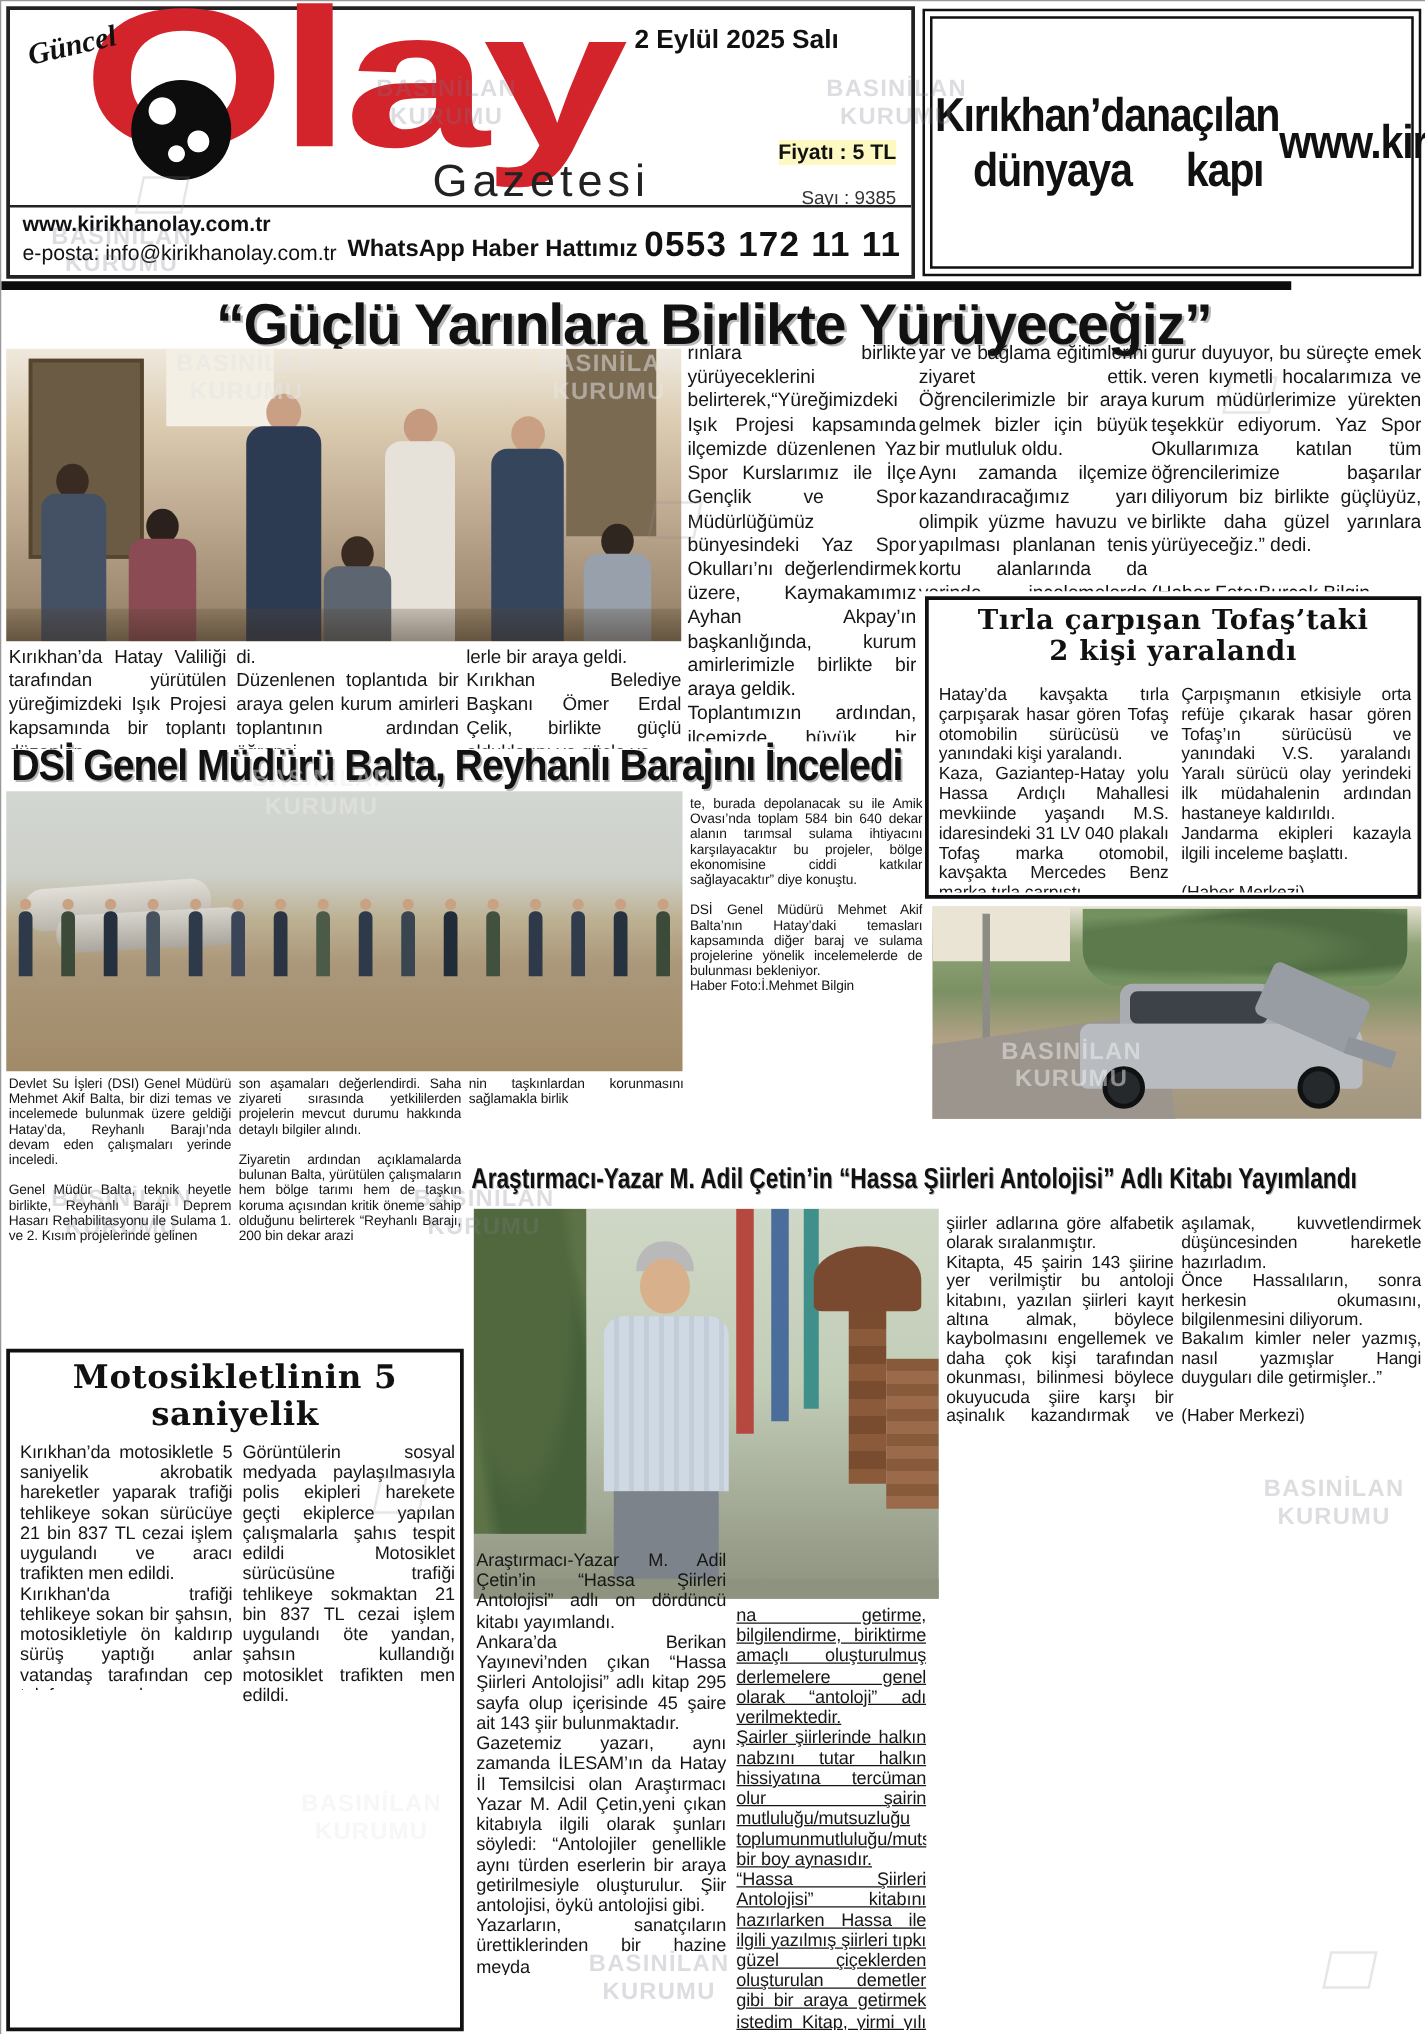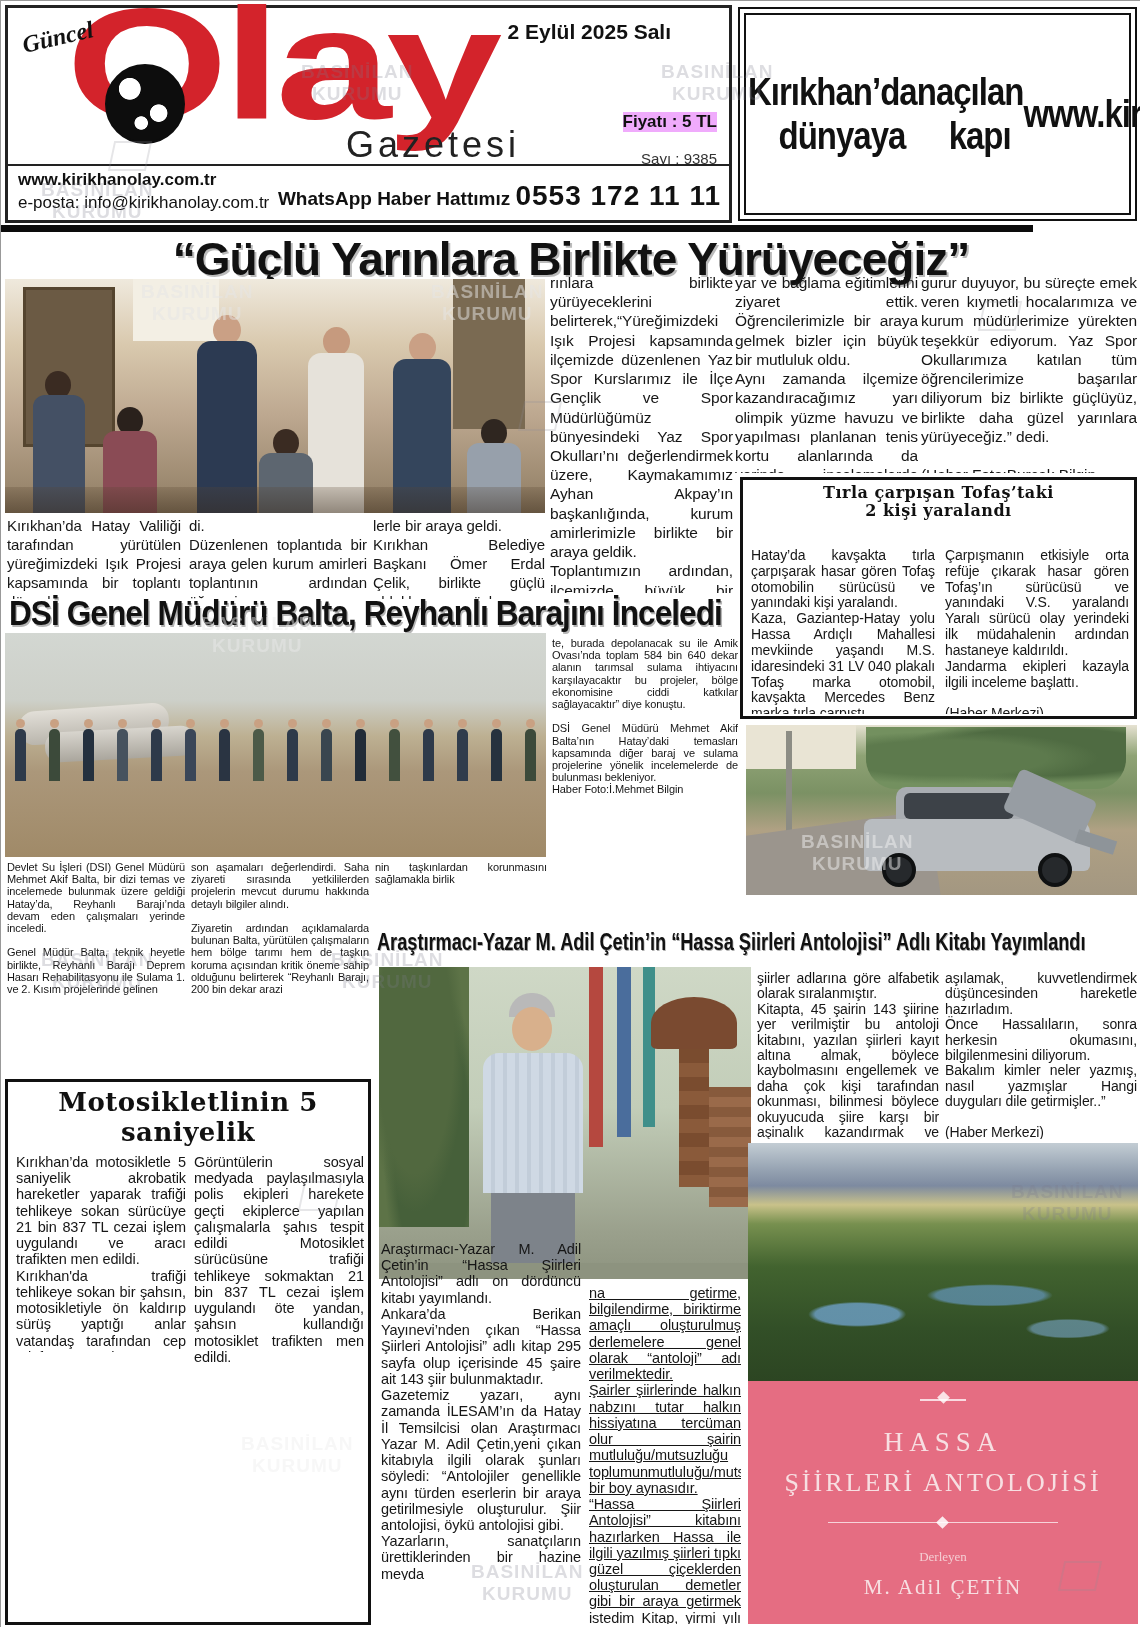--- a/index.html
+++ b/index.html
@@ -10,21 +10,21 @@
   .guncel{position:absolute;left:14px;top:16px;font:italic 700 24px "Liberation Serif",serif;transform:rotate(-13deg);z-index:3;}
   .olay-logo{position:absolute;left:58px;top:-24px;font-size:158px;font-weight:900;color:#d3232b;
              letter-spacing:-4px;transform:scaleX(1.32);transform-origin:left top;line-height:1;z-index:1;}
   .globe{position:absolute;left:97px;top:56px;width:80px;height:80px;border-radius:50%;z-index:2;
          background:radial-gradient(circle at 30% 30%,#fff 0 14%,transparent 15%),
                     radial-gradient(circle at 68% 62%,#fff 0 12%,transparent 13%),
                     radial-gradient(circle at 45% 75%,#fff 0 9%,transparent 10%),#0d0d0d;
          border:2px solid #0d0d0d;box-sizing:border-box;}
   .gazetesi{position:absolute;left:338px;top:116px;font-size:36px;letter-spacing:4px;color:#222;z-index:2;}
   .mh-date{position:absolute;right:58px;top:12px;font-size:21px;font-weight:800;z-index:2;}
-  .mh-price{position:absolute;right:12px;top:104px;font-size:17px;font-weight:700;z-index:2;background:#f0abfc;}
+  .mh-price{position:absolute;right:12px;top:104px;font-size:17px;font-weight:700;z-index:2;background:#fef9c3;}
   .mh-issue{position:absolute;right:12px;top:142px;font-size:15px;color:#333;z-index:2;background:#fff;}
   .mh-strip{position:absolute;left:0;right:0;bottom:0;height:54px;border-top:2px solid #222;z-index:4;background:#fff;}
   .mh-web{position:absolute;left:10px;top:4px;font-size:17px;font-weight:700;}
   .mh-mail{position:absolute;left:10px;top:27px;font-size:17px;}
   .mh-wa{position:absolute;right:8px;bottom:8px;font-size:19px;font-weight:800;}
   .mh-wa b{font-size:28px;letter-spacing:1px;}
   
   .promo{position:absolute;left:737px;top:6px;width:399px;height:214px;border:2px solid #111;box-sizing:border-box;padding:4px;}
   .promo-in{border:2px solid #111;height:100%;box-sizing:border-box;display:flex;flex-direction:row;justify-content:space-around;
             align-items:center;text-align:center;font-weight:900;font-size:33px;letter-spacing:-1px;transform-origin:center;
@@ -42,21 +42,21 @@
   .body{position:absolute;text-align:justify;white-space:pre-line;overflow:hidden;letter-spacing:-.1px;color:#161616;}
   .fsA{font-size:15.5px;line-height:1.24;}
   .fsCap{font-size:15px;line-height:1.26;}
   .fsT{font-size:14px;line-height:1.13;}
   .fsD{font-size:11px;line-height:1.11;}
   .fsM{font-size:14.5px;line-height:1.12;}
   .fsC{font-size:14px;line-height:1.1;}
   .fsF{font-size:14.5px;line-height:1.12;}
   
   .tofas-box{position:absolute;left:739px;top:476px;width:397px;height:242px;border:3px solid #111;box-sizing:border-box;}
-  .tofas-hl{margin-top:4px;text-align:center;font-family:"DejaVu Serif",serif;font-weight:700;font-size:16px;line-height:1.12;letter-spacing:.5px;}
+  .tofas-hl{margin-top:4px;text-align:center;font-family:"DejaVu Serif",serif;font-weight:700;font-size:22px;line-height:1.12;letter-spacing:.5px;}
   .moto-box{position:absolute;left:4px;top:1078px;width:366px;height:546px;border:3px solid #111;box-sizing:border-box;}
   .moto-hl{margin-top:6px;text-align:center;font-family:"DejaVu Serif",serif;font-weight:700;font-size:26px;line-height:1.15;letter-spacing:.5px;}
   
   .ph{position:absolute;overflow:hidden;background:#cdc4b2;}
   .abs{position:absolute;}
   
   .ph-lead{left:4px;top:278px;width:540px;height:234px;background:linear-gradient(180deg,#efe9dd 0%,#d9c9ae 28%,#bda890 58%,#8e7c62 100%);}
   .head{border-radius:50%;}
   
   .ph-dsi{left:4px;top:632px;width:541px;height:224px;background:linear-gradient(180deg,#d3d7d2 0%,#cdd0c9 30%,#bdb092 46%,#ab977a 62%,#a08a68 100%);}
@@ -289,25 +289,14 @@
 (Haber Merkezi)</div>
   <div class="body fsF" style="left:380px;top:1240px;width:200px;height:339px;">Araştırmacı-Yazar M. Adil Çetin’in “Hassa Şiirleri Antolojisi” adlı on dördüncü kitabı yayımlandı.
 Ankara’da Berikan Yayınevi’nden çıkan “Hassa Şiirleri Antolojisi” adlı kitap 295 sayfa olup içerisinde 45 şaire ait 143 şiir bulunmaktadır.
 Gazetemiz yazarı, aynı zamanda İLESAM’ın da Hatay İl Temsilcisi olan Araştırmacı Yazar M. Adil Çetin,yeni çıkan kitabıyla ilgili olarak şunları söyledi: “Antolojiler genellikle aynı türden eserlerin bir araya getirilmesiyle oluşturulur. Şiir antolojisi, öykü antolojisi gibi.
 Yazarların, sanatçıların ürettiklerinden bir hazine meyda</div>
   <div class="body fsF" style="left:588px;top:1284px;width:152px;height:339px;text-decoration:underline;">na getirme, bilgilendirme, biriktirme amaçlı oluşturulmuş derlemelere genel olarak “antoloji” adı verilmektedir.
 Şairler şiirlerinde halkın nabzını tutar halkın hissiyatına tercüman olur şairin mutluluğu/mutsuzluğu toplumunmutluluğu/mutsuzluğunun bir boy aynasıdır.
 “Hassa Şiirleri Antolojisi” kitabını hazırlarken Hassa ile ilgili yazılmış şiirleri tıpkı güzel çiçeklerden oluşturulan demetler gibi bir araya getirmek istedim Kitap, yirmi yılı aşkın bir süredir biriktirdiğim şiirlerden oluşmaktadır.
 Daha ulaşamadığım, haberimin olmadığı şiirler muhakkak vardır kitapta yer alan</div>
 
-  <div class="ph cover">
-    <div class="cover-top"></div>
-    <div class="cover-pink">
-      <div class="orn"></div>
-      <div class="cover-t1">HASSA</div>
-      <div class="cover-t2">ŞİİRLERİ ANTOLOJİSİ</div>
-      <div class="rule"></div>
-      <div class="cover-by">Derleyen</div>
-      <div class="cover-au">M. Adil ÇETİN</div>
-    </div>
-  </div>
 
 </div>
 
 </body></html>

